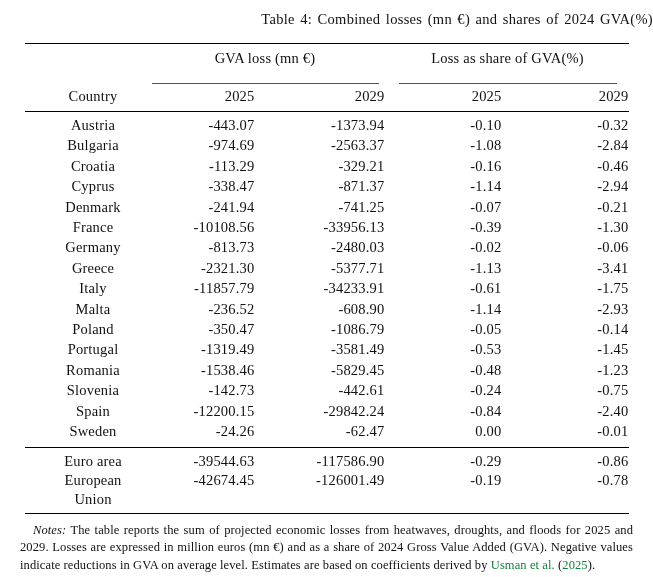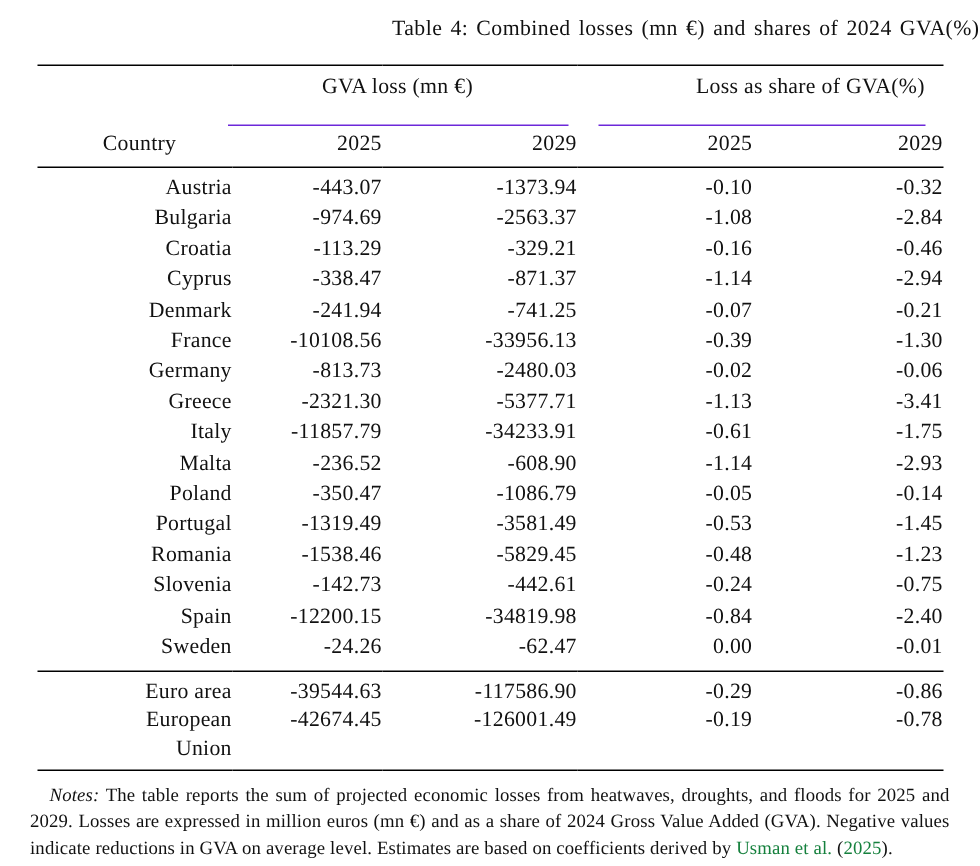--- a/index.html
+++ b/index.html
@@ -42,42 +42,42 @@
     font-weight: normal;
     padding: 6px 0 0 0;
     vertical-align: bottom;
   }
   .cmid {
     border-bottom: 1px solid #6d28d9;
     padding-bottom: 16px;
     text-align: center;
   }
   .cmid1 { margin-left: -3px; margin-right: 6px; }
-  .cmid2 { margin-left: 14px; margin-right: 12px; text-align: right; }
+  .cmid2 { margin-left: 14px; margin-right: 12px; }
 
   .year-row th {
     font-weight: normal;
     text-align: right;
     padding: 4px 0 6px 0;
     border-bottom: 1px solid #000;
   }
   .year-row th.country-h {
     text-align: center;
     padding-left: 7px;
     margin-left: 44px;
   }
 
   tbody td {
     padding: 0;
     text-align: right;
     vertical-align: top;
     line-height: 20.4px;
   }
   tbody td.country {
-    text-align: right;
+    text-align: center;
     padding-left: 7px;
   }
   td.country .wrap {
     display: inline-block;
     max-width: 84px;
   }
   tbody.main tr:first-child td { padding-top: 3px; }
   tbody.main tr:last-child td  { padding-bottom: 5px; }
 
   tbody.summary td { line-height: 19px; }
@@ -225,21 +225,21 @@
       <tr>
         <td class="country"><span class="wrap">Slovenia</span></td>
         <td>-142.73</td>
         <td>-442.61</td>
         <td>-0.24</td>
         <td>-0.75</td>
       </tr>
       <tr>
         <td class="country"><span class="wrap">Spain</span></td>
         <td>-12200.15</td>
-        <td>-34819.98</td>
+        <td>-29842.24</td>
         <td>-0.84</td>
         <td>-2.40</td>
       </tr>
       <tr>
         <td class="country"><span class="wrap">Sweden</span></td>
         <td>-24.26</td>
         <td>-62.47</td>
         <td>0.00</td>
         <td>-0.01</td>
       </tr>

